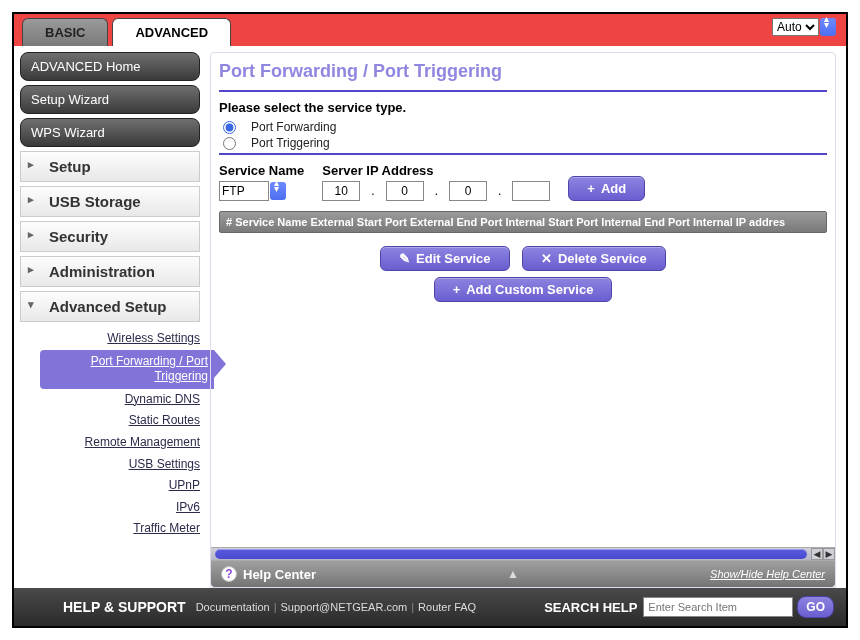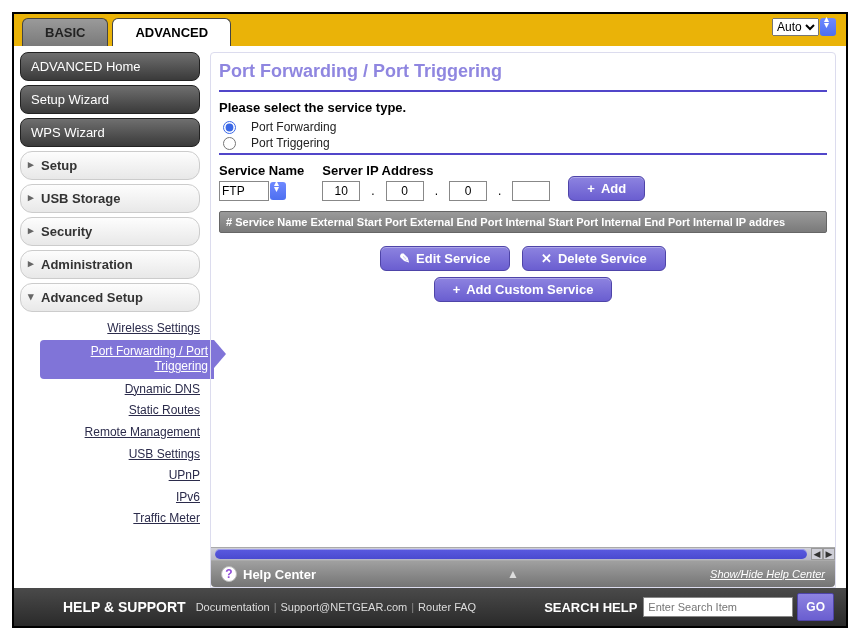--- a/index.html
+++ b/index.html
@@ -1,35 +1,35 @@
 <!DOCTYPE html>
 <html><head>
 <meta charset="utf-8">
 <style>
   * { box-sizing: border-box; margin: 0; padding: 0; }
   body { font-family: Arial, Helvetica, sans-serif; background: #fff; }
   .outer { width: 860px; height: 640px; padding: 12px; background: #fff; }
   .frame { width: 836px; height: 616px; border: 2px solid #000; background: #000; position: relative; overflow: hidden; }
 
   
-  .tabbar { height: 32px; background: #eab308; display: flex; align-items: flex-end; padding: 0 8px; position: relative; }
+  .tabbar { height: 32px; background: #ef4444; display: flex; align-items: flex-end; padding: 0 8px; position: relative; }
   .tab { height: 28px; padding: 0 22px; display: flex; align-items: center; font-weight: bold; font-size: 13px; border-top-left-radius: 6px; border-top-right-radius: 6px; margin-right: 4px; border: 1px solid #444; border-bottom: none; background: linear-gradient(#9a9a9a,#7a7a7a); color: #222; cursor: pointer; }
   .tab.active { background: #fff; color: #000; }
   .lang-select { position: absolute; right: 10px; top: 4px; display: flex; align-items: center; }
   .lang-select select { font-size: 12px; -webkit-appearance: menulist; }
   .select-btn { background: linear-gradient(#6f89ff,#4d6ff0); width: 16px; height: 18px; border-radius: 3px; display: inline-block; margin-left: 1px; position: relative; }
   .select-btn::before { content: "▾"; color: #fff; font-size: 10px; position: absolute; top: 1px; left: 4px; }
   .select-btn::after { content: "▴"; color: #fff; font-size: 10px; position: absolute; top: -5px; left: 4px; }
 
   .body-area { position: absolute; top: 32px; bottom: 38px; left: 0; right: 0; background: #fff; display: flex; }
 
   
   .sidebar { width: 192px; padding: 6px; display: flex; flex-direction: column; gap: 4px; }
   .side-pill { background: linear-gradient(#6f6f6f,#3a3a3a); color: #fff; font-weight: normal; font-size: 13px; padding: 6px 10px; border-radius: 8px; border: 1px solid #222; cursor: pointer; }
-  .side-exp { background: linear-gradient(#fdfdfd,#e8e8e8); color: #333; font-weight: bold; font-size: 13px; padding: 6px 10px 6px 20px; border-radius: 12px; border: 1px solid #ccc; position: relative; cursor: pointer; }
+  .side-exp { background: linear-gradient(#fdfdfd,#e8e8e8); color: #333; font-weight: bold; font-size: 15px; padding: 6px 10px 6px 28px; border-radius: 0; border: 1px solid #ccc; position: relative; cursor: pointer; }
   .side-exp::before { content: "▸"; color: #666; position: absolute; left: 7px; font-size: 11px; }
   .side-exp.open::before { content: "▾"; }
   .sublist { padding: 2px 0 2px 20px; text-align: right; }
   .sublist a { display: block; color: #2b2b4b; font-size: 12px; text-decoration: underline; padding: 3px 0; cursor: pointer; line-height: 1.3; }
   .sublist a.active { background: #8074d8; color: #fff; padding: 4px 6px; border-top-left-radius: 4px; border-bottom-left-radius: 4px; position: relative; margin-right: -14px; }
   .sublist a.active::after { content: ""; position: absolute; right: -12px; top: 0; border-left: 12px solid #8074d8; border-top: 14px solid transparent; border-bottom: 14px solid transparent; }
 
   
   .content { flex: 1; padding: 6px 10px 0 4px; position: relative; }
   .content-inner { border: 1px solid #dcdcee; border-radius: 4px 4px 0 0; padding: 6px 8px 0 8px; height: 100%; overflow: hidden; position: relative; }
@@ -65,21 +65,21 @@
   .help-tri { margin: 0 auto; color: #ddd; font-size: 12px; }
   .help-link { font-weight: normal; font-style: italic; font-size: 11px; text-decoration: underline; cursor: pointer; }
 
   
   .footer { position: absolute; left: 0; right: 0; bottom: 0; height: 38px; background: linear-gradient(#4a4a4a,#2a2a2a); color: #fff; display: flex; align-items: center; padding: 0 12px; font-size: 11px; }
   .footer .hs { font-weight: bold; font-size: 14px; margin-right: 6px; margin-left: 37px; }
   .footer a { color: #ddd; text-decoration: none; padding: 0 4px; cursor: pointer; }
   .footer .sep { color: #888; }
   .footer .srch-lbl { font-weight: bold; font-size: 13px; margin-left: auto; margin-right: 6px; }
   .footer input { width: 150px; height: 20px; font-size: 11px; padding: 0 4px; border: 1px solid #888; }
-  .footer .go { background: linear-gradient(#8d83e0,#6a5ed0); color: #fff; font-weight: bold; font-size: 12px; border: 1px solid #4e44a8; height: 28px; padding: 0 8px; margin-left: 4px; border-radius: 2px; cursor: pointer; }
+  .footer .go { background: linear-gradient(#8d83e0,#6a5ed0); color: #fff; font-weight: bold; font-size: 12px; border: 1px solid #4e44a8; height: 22px; padding: 0 8px; margin-left: 4px; border-radius: 9px; cursor: pointer; }
 </style>
 </head>
 <body>
 
 <div class="outer">
   <div class="frame">
 
     <div class="tabbar">
       <div class="tab">BASIC</div>
       <div class="tab active">ADVANCED</div>

